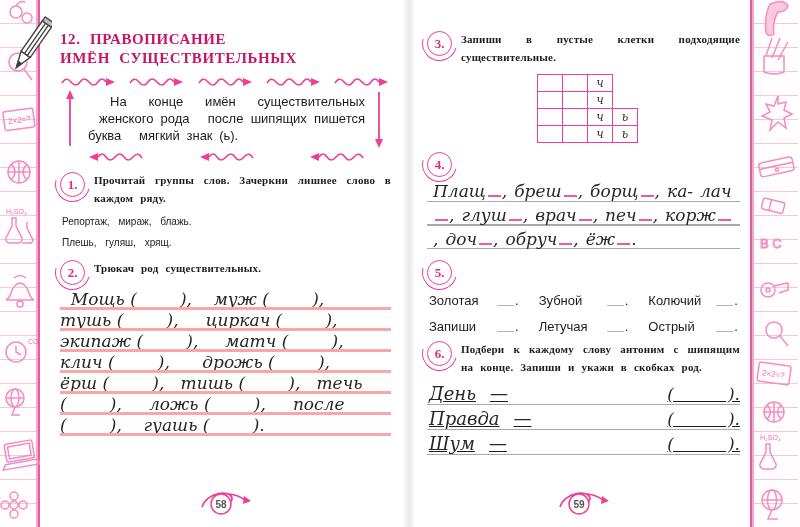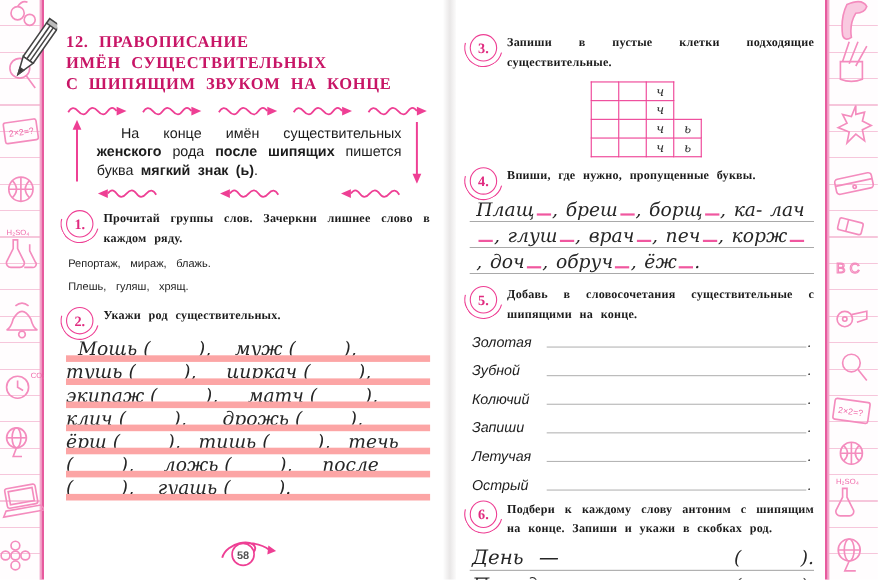--- a/index.html
+++ b/index.html
@@ -35,65 +35,65 @@
   .wavyrow.bot { padding:0 26px; }
   .wavyrow.bot svg { transform:scaleX(-1); }
 
   
   .rulebox { position:relative; padding:3px 26px 3px 28px; }
   .rulebox .va { position:absolute; top:0; }
   .rulebox .va.l { left:4px; }
   .rulebox .va.r { right:6px; }
   .ruletext { font-size:13px; line-height:17px; text-align:justify; word-spacing:3px; }
   .ruletext .ind { display:inline-block; width:22px; }
-  .b { font-weight:700; }
+  .b { font-weight:400;margin-left:11px; }
 
   
   .ex { margin-top:6px; }
   .exhead { display:flex; gap:9px; align-items:flex-start; }
   .exnum { position:relative; flex:none; width:25px; height:25px; margin-top:1px; }
   .exnum .circ { width:25px; height:25px; border:1.6px solid #ee3f94; border-radius:50%;
                  display:flex; align-items:center; justify-content:center;
                  font-family:"Liberation Serif",serif; font-weight:700; font-size:13px; color:#e02a7f;
                  background:#fff; position:relative; z-index:1; }
   .exnum::after { content:""; position:absolute; inset:-5px; border:1.5px solid transparent;
                   border-left-color:#ee3f94; border-bottom-color:#ee3f94; border-radius:50%;
                   transform:rotate(-30deg); }
   .instr { flex:1; font-family:"Liberation Serif",serif; font-weight:700; font-size:11px;
            line-height:18px; text-align:justify; word-spacing:4px; letter-spacing:.2px; }
 
   .wordline { font-size:10px; line-height:21px; word-spacing:6px; padding-left:2px; }
 
   
   .hw, .hwrow, .hwflow { font-family:"DejaVu Serif", serif; font-style:italic; color:#262626; }
-  .hwrow { font-size:17px; line-height:20px; height:21px; border-bottom:6px solid #fca5a5;
+  .hwrow { font-size:17px; line-height:20px; height:21px; border-bottom:3px solid #fca5a5;
            white-space:pre; overflow:hidden; }
   .ex2rows { margin-top:4px; }
 
   
   .hwflow { font-size:17px; line-height:24px; word-spacing:2px; margin-top:2px; padding:0 2px 2px 6px;
             background:repeating-linear-gradient(to bottom, transparent 0 21.5px, #a9a9a9 21.5px 22.5px, transparent 22.5px 24px); }
   .blank { display:inline-block; width:13px; height:.55em; border-bottom:2.2px solid #f0579f; margin:0 1px 0 2px; }
   .sep { margin-right:7px; }
 
   
   .gridwrap { margin:8px 0 2px 110px; }
   table.cells { border-collapse:collapse; }
   table.cells td { width:25px; height:17px; border:1.5px solid #ee3f94; padding:0;
                    font-family:"DejaVu Serif",serif; font-style:italic; font-size:12px;
                    text-align:center; color:#333; }
 
   
-  .pairgrid { display:grid; grid-template-columns:1fr; column-gap:20px; row-gap:11px; margin-top:8px; padding:0 2px;font-style:italic; }
+  .pairgrid { display:grid; grid-template-columns:1fr 1fr 1fr; column-gap:20px; row-gap:11px; margin-top:8px; padding:0 2px; }
   .fillrow { display:flex; align-items:flex-end; font-size:13px; }
   .fillrow .lbl { flex:none; width:66px; }
   .fillrow .ln { flex:1; border-bottom:1px solid #b5b5b5; height:12px; margin:0 1px 2px 2px; }
 
   
-  .antrows { margin-top:4px; }
+  .antrows { margin-top:4px;text-decoration:underline; }
   .ant-row { display:flex; align-items:flex-end; height:25px; border-bottom:1px solid #a9a9a9; font-size:18px; }
   .ant-row .w { flex:none; padding-left:2px; }
   .ant-row .dash { flex:none; margin-left:14px; }
   .ant-row .fill { flex:1; }
   .ant-row .paren { flex:none; white-space:pre; font-size:17px; }
 
   
   .pagebadge { position:relative; width:56px; height:32px; margin:auto auto 2px auto; flex:none; }
   .pagebadge svg { position:absolute; left:0; top:0; } .mt4{margin-top:4px;} .mt6{margin-top:6px;}
 </style>
@@ -166,21 +166,20 @@
           <line x1="23.5" y1="4" x2="23.5" y2="42"></line>
         <path d="M16 42 L21.5 58 L27 42 Z"></path>
         <path d="M19.5 52 L21.5 58 L23.5 52 Z" fill="#333"></path>
         <rect x="16" y="0" width="11" height="5" fill="#bbb"></rect>
       </g>
     </svg>
 
     <h1 class="title">
       <div>12.  ПРАВОПИСАНИЕ</div>
       <div>ИМЁН  СУЩЕСТВИТЕЛЬНЫХ</div>
-      <div>С  ШИПЯЩИМ  ЗВУКОМ  НА  КОНЦЕ</div>
     </h1>
 
     <div class="wavyrow mt6">
       <svg width="58" height="12" viewBox="0 0 58 12">
           <path d="M2 8 Q6 1 11 7 T20 7 T29 7 T38 7 T46 7" stroke="#ee3f94" stroke-width="1.6" fill="none"></path>
           <path d="M46 3 L55 7 L46 11 Z" fill="#ee3f94"></path>
         </svg>
       <svg width="58" height="12" viewBox="0 0 58 12">
           <path d="M2 8 Q6 1 11 7 T20 7 T29 7 T38 7 T46 7" stroke="#ee3f94" stroke-width="1.6" fill="none"></path>
           <path d="M46 3 L55 7 L46 11 Z" fill="#ee3f94"></path>
@@ -237,21 +236,21 @@
         <p class="wordline">Репортаж,  мираж,  блажь.</p>
         <p class="wordline">Плешь,  гуляш,  хрящ.</p>
       </div>
     </section>
 
     <section class="ex">
       <div class="exhead">
         <span class="exnum">
             <span class="circ">2.</span>
           </span>
-        <p class="instr">Укажи род существительных.</p>
+        <p class="instr">Трюкач род существительных.</p>
       </div>
       <div class="ex2rows">
         <div class="hwrow">  Мощь (        ),    муж (        ),</div>
         <div class="hwrow">тушь (        ),     циркач (        ),</div>
         <div class="hwrow">экипаж (        ),     матч (        ),</div>
         <div class="hwrow">клич (        ),      дрожь (        ),</div>
         <div class="hwrow">ёрш (        ),   тишь (        ),   течь</div>
         <div class="hwrow">(        ),     ложь (        ),     после</div>
         <div class="hwrow">(        ),    гуашь (        ).</div>
       </div>
@@ -306,33 +305,31 @@
         </tbody>
           </table>
       </div>
     </section>
 
     <section class="ex">
       <div class="exhead">
         <span class="exnum">
             <span class="circ">4.</span>
           </span>
-        <p class="instr">Впиши, где нужно, пропущенные буквы.</p>
       </div>
       <p class="hwflow">
         <span>Плащ</span><span class="blank"></span><span class="sep">,</span><span>бреш</span><span class="blank"></span><span class="sep">,</span><span>борщ</span><span class="blank"></span><span class="sep">,</span><span>ка-</span><span class="sep"></span><span>лач</span><span class="blank"></span><span class="sep">,</span><span>глуш</span><span class="blank"></span><span class="sep">,</span><span>врач</span><span class="blank"></span><span class="sep">,</span><span>печ</span><span class="blank"></span><span class="sep">,</span><span>корж</span><span class="blank"></span><span class="sep">,</span><span>доч</span><span class="blank"></span><span class="sep">,</span><span>обруч</span><span class="blank"></span><span class="sep">,</span><span>ёж</span><span class="blank"></span><span class="sep">.</span>
       </p>
     </section>
 
     <section class="ex">
       <div class="exhead">
         <span class="exnum">
             <span class="circ">5.</span>
           </span>
-        <p class="instr">Добавь в словосочетания существительные с шипящими на конце.</p>
       </div>
       <div class="pairgrid">
         <div class="fillrow">
             <span class="lbl">Золотая</span>
             <span class="ln"></span>
             <span>.</span>
           </div>
         <div class="fillrow">
             <span class="lbl">Зубной</span>
             <span class="ln"></span>

